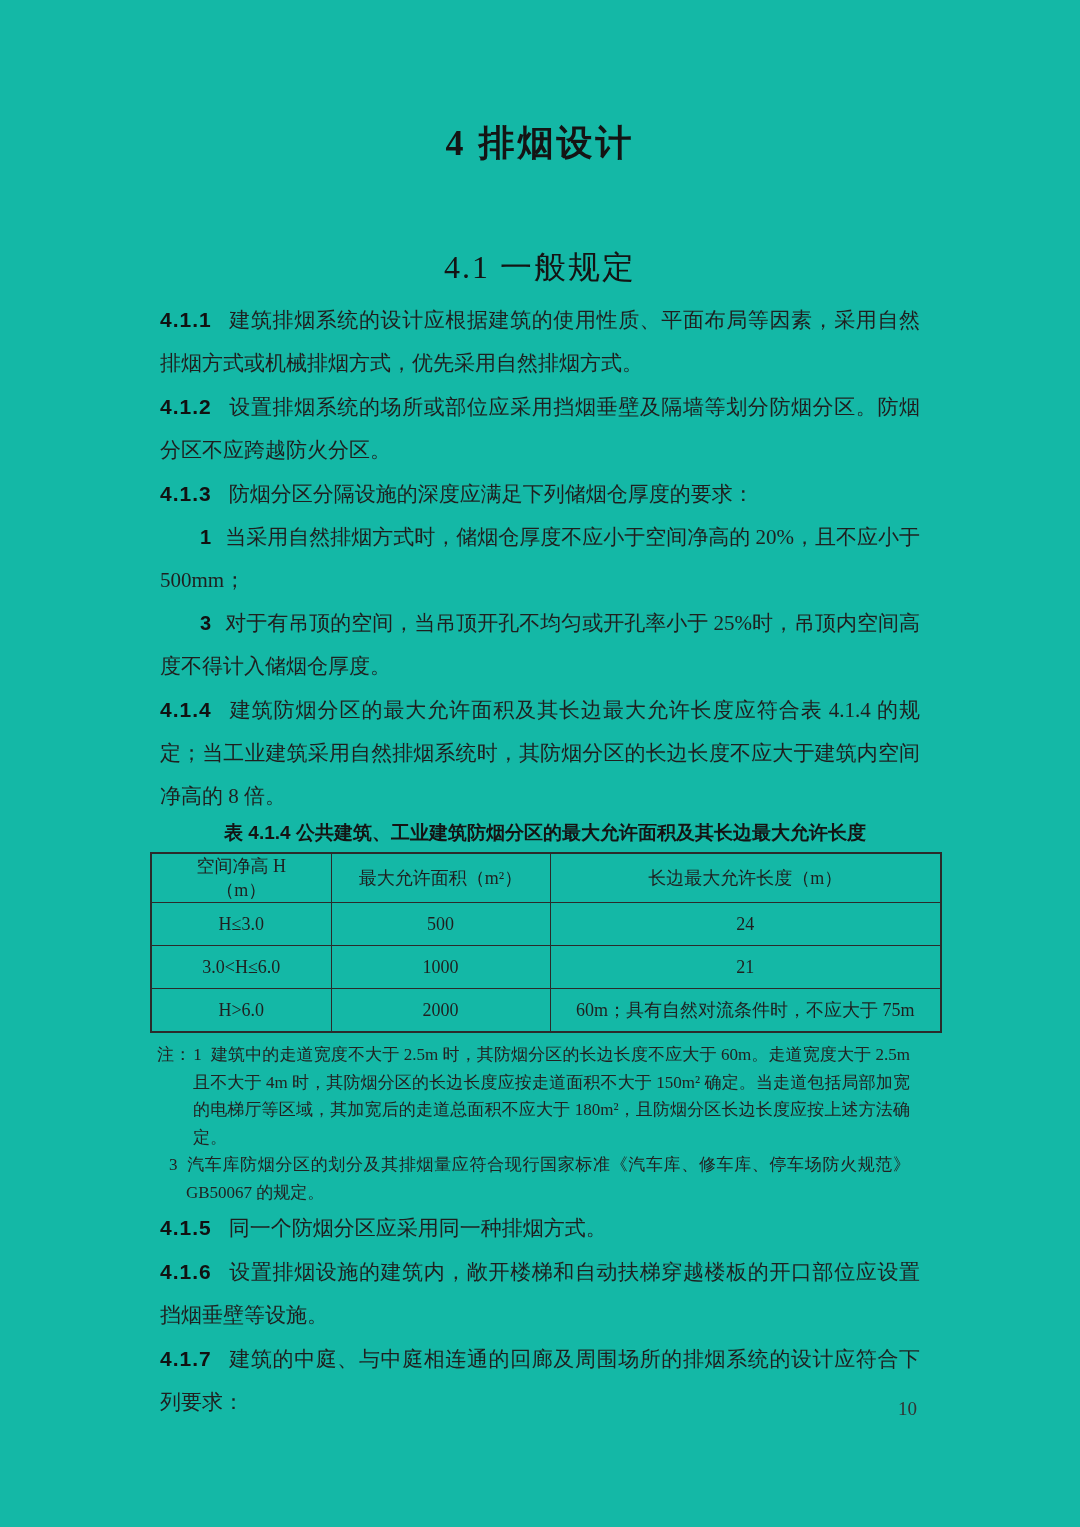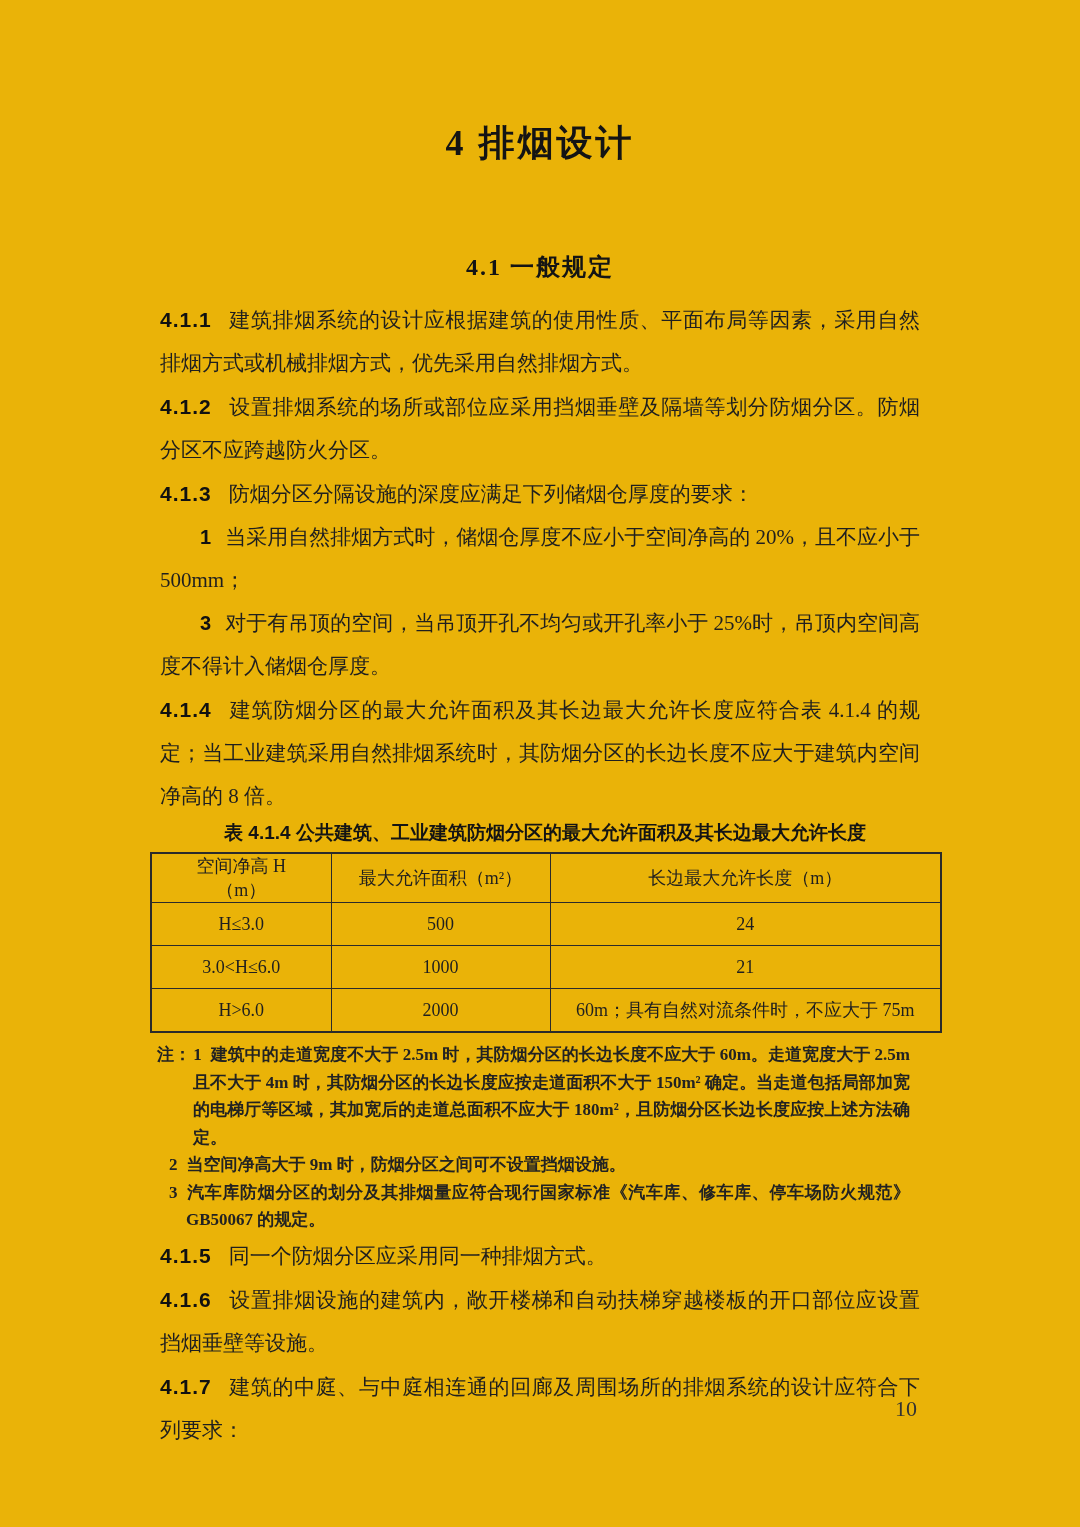--- a/index.html
+++ b/index.html
@@ -6,43 +6,43 @@
     margin: 0;
     padding: 0;
     background: #ffffff;
   }
   .page {
     position: relative;
     width: 1080px;
     height: 1527px;
     box-sizing: border-box;
     padding: 0 160px;
-    background: #eab308;
+    background: #14b8a6;
     overflow: hidden;
     color: #1f1f1f;
     font-family: "Liberation Serif", "DejaVu Serif", serif;
   }
   .chapter-title {
     margin: 0;
     padding-top: 116px;
     height: 54px;
     line-height: 54px;
     text-align: center;
     font-size: 36px;
     font-weight: 700;
     letter-spacing: 3px;
     color: #141414;
   }
   .section-title {
     margin: 82px 0 0 0;
     height: 30px;
     line-height: 30px;
     text-align: center;
-    font-size: 24px;
-    font-weight: 700;
+    font-size: 32px;
+    font-weight: 400;
     letter-spacing: 2px;
     color: #141414;
   }
   .content {
     margin-top: 16px;
     font-size: 21px;
     line-height: 43px;
     text-align: justify;
   }
   .content p { margin: 0; }
@@ -94,32 +94,31 @@
   col.c1 { width: 180px; }
   col.c2 { width: 219px; }
   col.c3 { width: 391px; }
   .notes {
     margin: 8px 7px 0 -3px;
     width: 753px;
     font-size: 17px;
     line-height: 27.5px;
     text-align: justify;
     color: #222222;
-    font-weight: bold;
   }
   .note-first { padding-left: 36px; text-indent: -36px; }
   .note-rest  { padding-left: 29px; text-indent: -17px; }
   .note-label { margin-right: 2px; }
   .note-num   { margin-right: 9px; }
   .resume { margin-top: 10px; }
   .page-number {
     position: absolute;
     top: 1396px;
     right: 163px;
-    font-size: 22px;
+    font-size: 19px;
     line-height: 26px;
     color: #333333;
     text-align: center;
   }
 </style>
 </head>
 <body>
 
 <div class="page">
 
@@ -169,21 +168,20 @@
       <tr>
         <td>H&gt;6.0</td>
         <td>2000</td>
         <td>60m；具有自然对流条件时，不应大于 75m</td>
       </tr>
     </tbody>
       </table>
 
     <div class="notes">
       <div class="note-first"><span class="note-label">注：</span><span class="note-num">1</span><span>建筑中的走道宽度不大于 2.5m 时，其防烟分区的长边长度不应大于 60m。走道宽度大于 2.5m 且不大于 4m 时，其防烟分区的长边长度应按走道面积不大于 150m² 确定。当走道包括局部加宽的电梯厅等区域，其加宽后的走道总面积不应大于 180m²，且防烟分区长边长度应按上述方法确定。</span></div>
-      <div class="note-rest"><span class="note-num">2</span><span>当空间净高大于 9m 时，防烟分区之间可不设置挡烟设施。</span></div>
       <div class="note-rest"><span class="note-num">3</span><span>汽车库防烟分区的划分及其排烟量应符合现行国家标准《汽车库、修车库、停车场防火规范》GB50067 的规定。</span></div>
     </div>
 
     <p class="clause resume"><span class="cnum">4.1.5</span><span>同一个防烟分区应采用同一种排烟方式。</span></p>
 
     <p class="clause"><span class="cnum">4.1.6</span><span>设置排烟设施的建筑内，敞开楼梯和自动扶梯穿越楼板的开口部位应设置挡烟垂壁等设施。</span></p>
 
     <p class="clause"><span class="cnum">4.1.7</span><span>建筑的中庭、与中庭相连通的回廊及周围场所的排烟系统的设计应符合下列要求：</span></p>
 
   </div>

